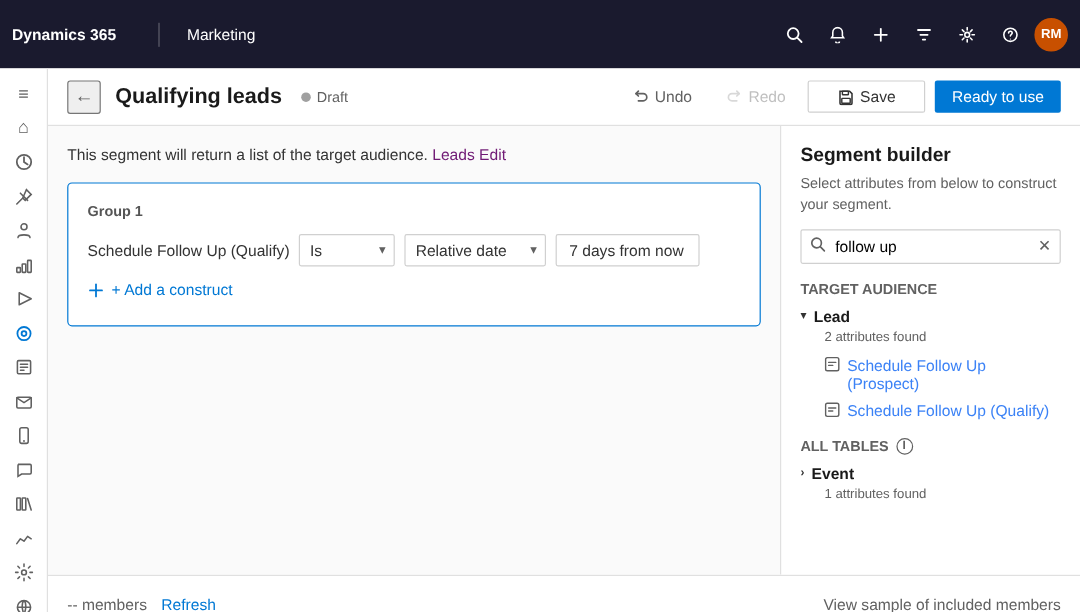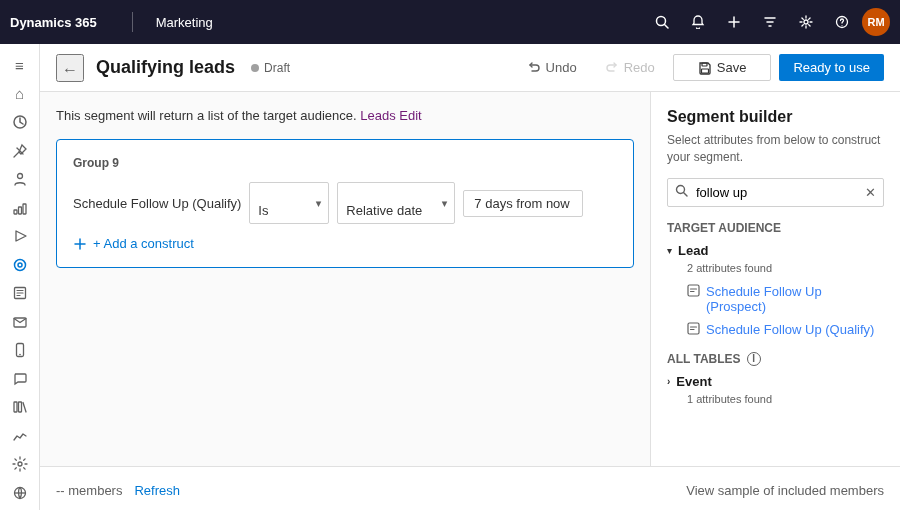--- a/index.html
+++ b/index.html
@@ -1,21 +1,21 @@
 <!DOCTYPE html>
 <html><head>
   <meta charset="utf-8">
   <style>
     * { box-sizing: border-box; margin: 0; padding: 0; }
     body { font-family: 'Segoe UI', Arial, sans-serif; font-size: 13px; color: #333; background: #f3f2f1; height: 510px; width: 900px; overflow: hidden; }
 
     
     .top-nav {
       background: #1a1a2e;
-      height: 44px;
+      height: 57px;
       display: flex;
       align-items: center;
       padding: 0 10px;
       color: #fff;
       gap: 11px;
     }
     .top-nav-brand {
       display: flex;
       align-items: center;
       gap: 8px;
@@ -238,21 +238,21 @@
       font-weight: 400;
     }
     .dropdown-wrapper {
       position: relative;
       display: inline-flex;
       align-items: center;
     }
     .dropdown-wrapper select {
       border: 1px solid #d0d0d0;
       border-radius: 2px;
-      padding: 20px 28px 5px 8px;
+      padding: 5px 28px 5px 8px;
       font-size: 13px;
       color: #333;
       background: #fff;
       cursor: pointer;
       appearance: none;
       min-width: 80px;
     }
     .dropdown-wrapper::after {
       content: '▾';
       position: absolute;
@@ -627,21 +627,21 @@
     <div class="page-body">
 
       <div class="segment-main">
         <div class="info-bar">
           <span>This segment will return a list of the target audience.</span>
           <a>Leads</a>
           <a>Edit</a>
         </div>
 
         <div class="group-container">
-          <div class="group-label">Group 9</div>
+          <div class="group-label">Group 1</div>
 
           <div class="condition-row">
             <span class="condition-field">Schedule Follow Up (Qualify)</span>
             <div class="dropdown-wrapper">
               <select>
                 <option>Is</option>
                 <option>Is not</option>
               </select>
             </div>
             <div class="dropdown-wrapper">

